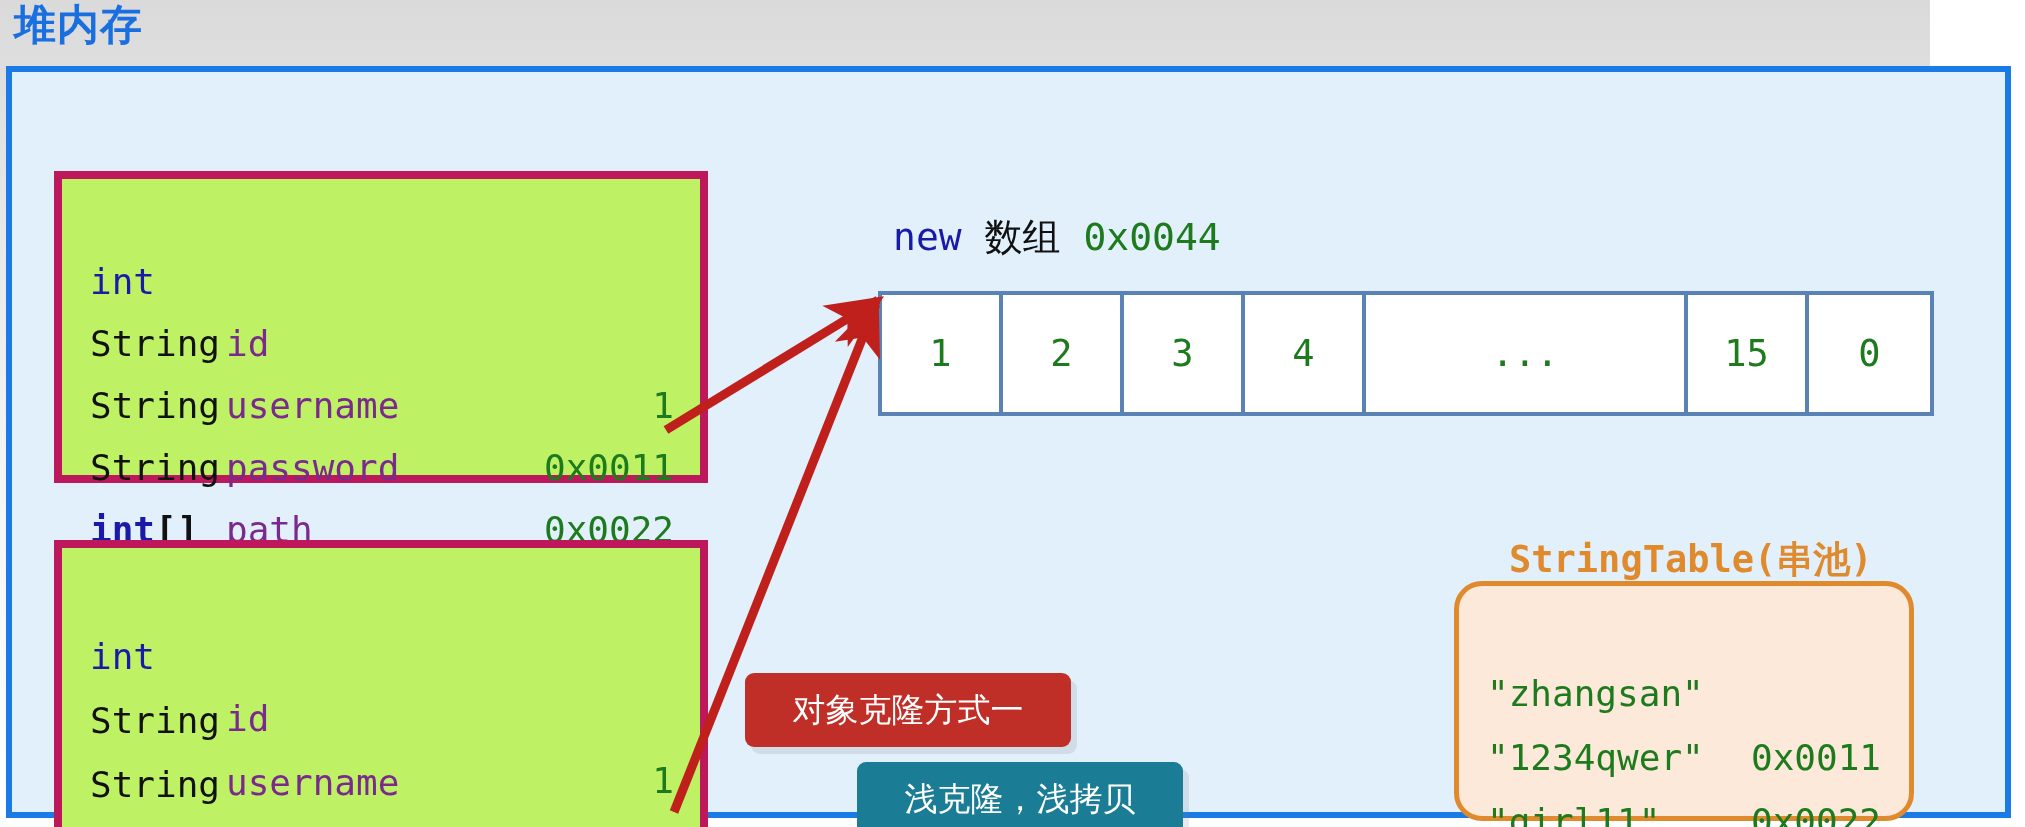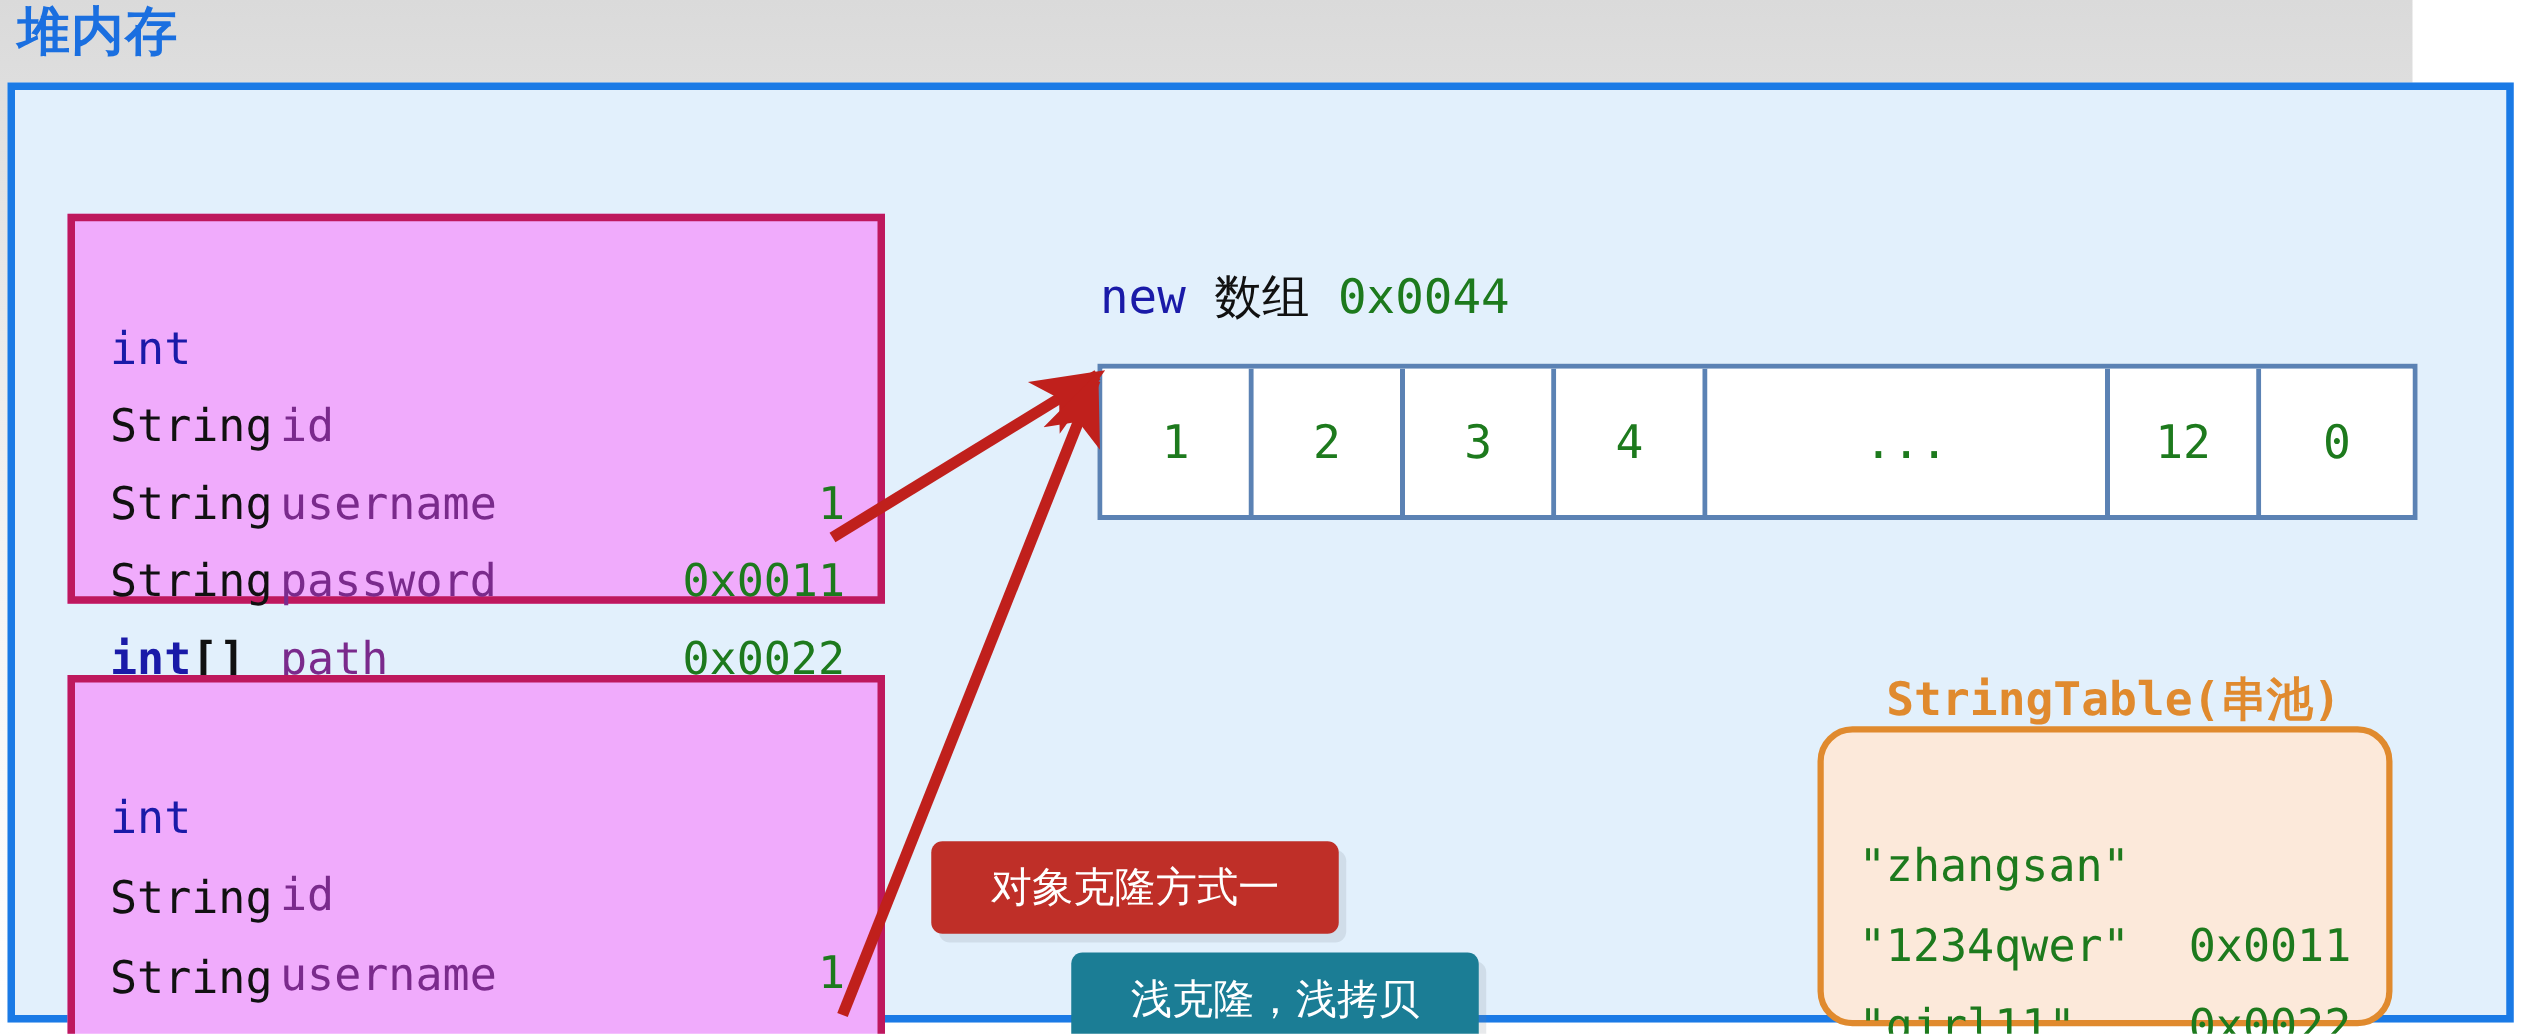--- a/index.html
+++ b/index.html
@@ -37,22 +37,22 @@
     width: 2005px; height: 752px;
     box-sizing: border-box;
     border: 6px solid #1a7ae6;
     background: #e2f0fc;
   }
 
   
   .obj-box {
     position: absolute;
     box-sizing: border-box;
-    background: #f0abfc;
-    border: 6px solid #be185d;
+    background: #bef264;
+    border: 8px solid #be185d;
   }
   #obj-box-1 { left: 42px;  top: 99px;  width: 654px; height: 312px; }
   #obj-box-2 { left: 42px;  top: 468px; width: 654px; height: 336px; }
 
   .obj-rows { position: absolute; left: 0; top: 0; width: 100%; height: 100%; }
 
   .obj-row {
     position: absolute;
     left: 0; width: 100%;
     height: 62px;
@@ -84,21 +84,21 @@
 
   
   .array-label {
     position: absolute;
     left: 868px; top: 146px;
     font-family: "DejaVu Sans Mono", monospace;
     font-size: 38px;
     white-space: pre;
     line-height: 1;
   }
-  .array-label .kw-new  { color: #1a1aa8; }
+  .array-label .kw-new  { color: #1a1aa8; margin-left: 13px; }
   .array-label .cn-word { color: #111111; font-family: "DejaVu Sans", sans-serif; margin-top: 16px; }
   .array-label .addr    { color: #1d7a1d; }
 
   
   .array-table {
     position: absolute;
     left: 866px; top: 219px;
     height: 125px;
     display: flex;
     box-sizing: border-box;
@@ -281,21 +281,21 @@
     </div>
 
     <div class="array-label"><span class="kw-new">new</span> <span class="cn-word">数组</span> <span class="addr">0x0044</span></div>
 
     <div class="array-table">
       <div class="array-cell w-norm">1</div>
       <div class="array-cell w-norm">2</div>
       <div class="array-cell w-norm">3</div>
       <div class="array-cell w-norm">4</div>
       <div class="array-cell w-wide">...</div>
-      <div class="array-cell w-norm">12</div>
+      <div class="array-cell w-norm">15</div>
       <div class="array-cell w-norm">0</div>
     </div>
 
     <div class="stringtable-title">StringTable(串池)</div>
     <div class="stringtable-box">
       <div class="st-row">
         <span class="st-key">"zhangsan"</span>
         <span class="st-addr">0x0011</span>
       </div>
       <div class="st-row">

